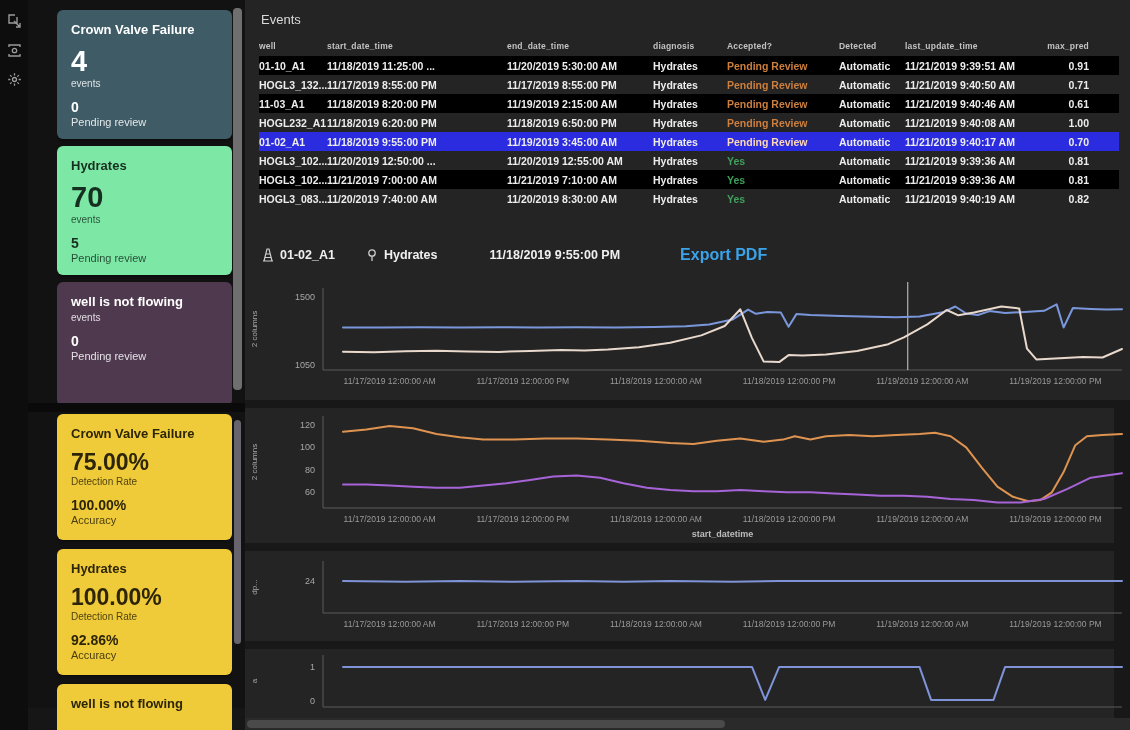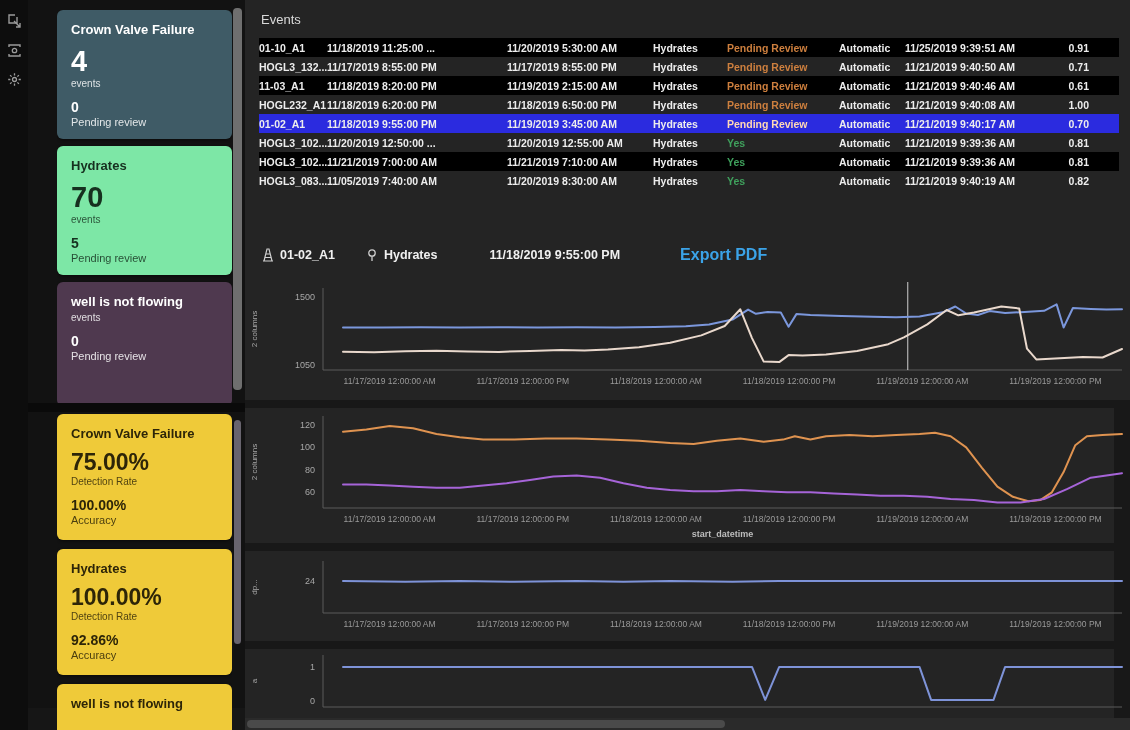--- a/index.html
+++ b/index.html
@@ -151,30 +151,41 @@
   </div>
   <div class="vthumb top"></div>
   <div class="vthumb bot"></div>
 
   <div class="main">
 
     <div class="panel sectionA">
       <div class="events-title">Events</div>
 
       <div class="etable">
+        <div class="trow thead">
+          <span class="th">well</span>
+          <span class="th">start_date_time</span>
+          <span class="th">end_date_time</span>
+          <span class="th">diagnosis</span>
+          <span class="th">Accepted?</span>
+          <span><span class="sort-dot"></span></span>
+          <span class="th">Detected</span>
+          <span class="th">last_update_time</span>
+          <span class="th">max_pred</span>
+        </div>
         <div class="databody">
             <div class="trow row-light">
               <span class="td">01-10_A1</span>
               <span class="td">11/18/2019 11:25:00 ...</span>
               <span class="td">11/20/2019 5:30:00 AM</span>
               <span class="td">Hydrates</span>
               <span class="td acc-pending">Pending Review</span>
               <span class="td"></span>
               <span class="td">Automatic</span>
-              <span class="td">11/25/2019 9:39:51 AM</span>
+              <span class="td">11/21/2019 9:39:51 AM</span>
               <span class="td">0.91</span>
             </div>
             <div class="trow row-dark">
               <span class="td">HOGL3_132...</span>
               <span class="td">11/17/2019 8:55:00 PM</span>
               <span class="td">11/17/2019 8:55:00 PM</span>
               <span class="td">Hydrates</span>
               <span class="td acc-pending">Pending Review</span>
               <span class="td"></span>
               <span class="td">Automatic</span>
@@ -231,21 +242,21 @@
               <span class="td">11/21/2019 7:10:00 AM</span>
               <span class="td">Hydrates</span>
               <span class="td acc-yes">Yes</span>
               <span class="td"></span>
               <span class="td">Automatic</span>
               <span class="td">11/21/2019 9:39:36 AM</span>
               <span class="td">0.81</span>
             </div>
             <div class="trow row-dark">
               <span class="td">HOGL3_083...</span>
-              <span class="td">11/05/2019 7:40:00 AM</span>
+              <span class="td">11/20/2019 7:40:00 AM</span>
               <span class="td">11/20/2019 8:30:00 AM</span>
               <span class="td">Hydrates</span>
               <span class="td acc-yes">Yes</span>
               <span class="td"></span>
               <span class="td">Automatic</span>
               <span class="td">11/21/2019 9:40:19 AM</span>
               <span class="td">0.82</span>
             </div>
           </div>
       </div>

